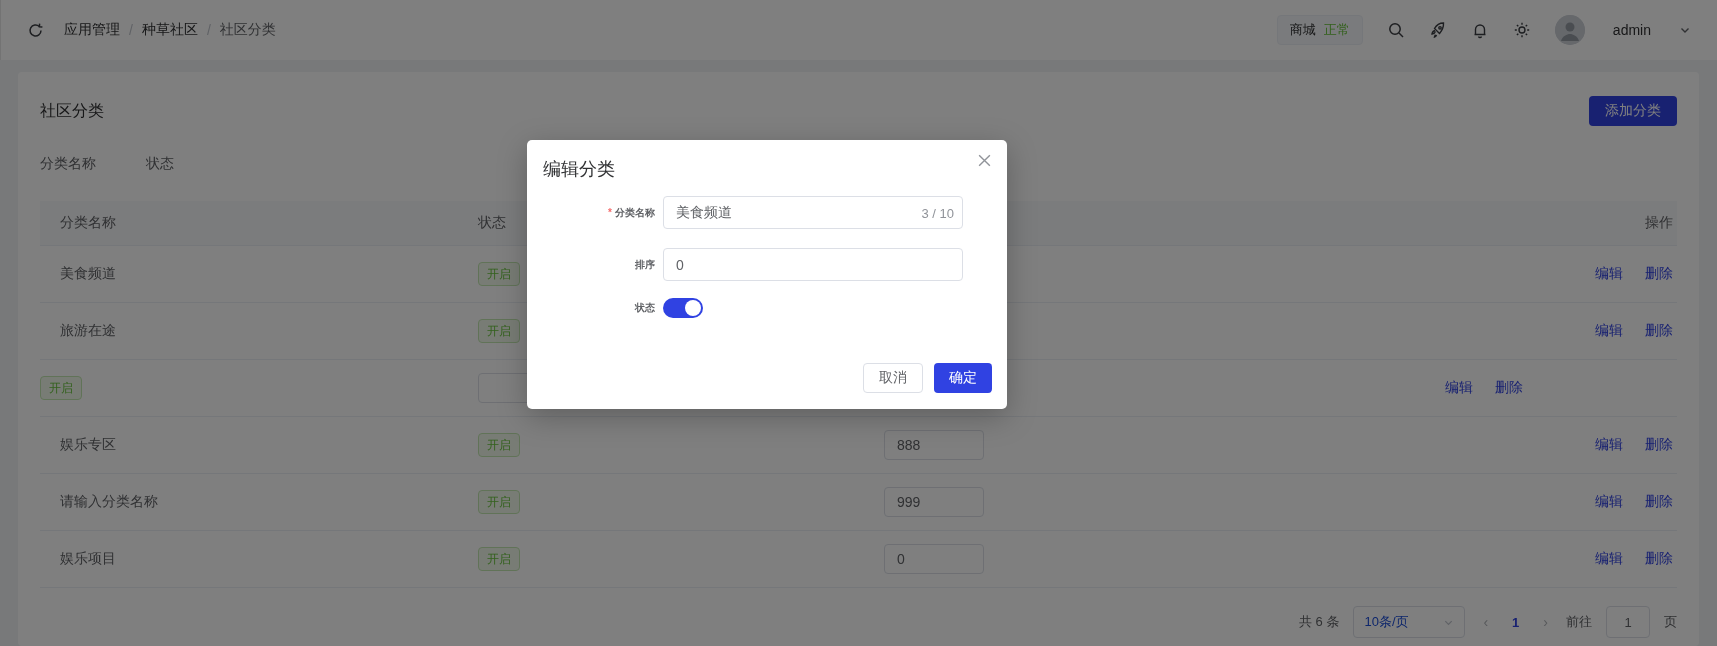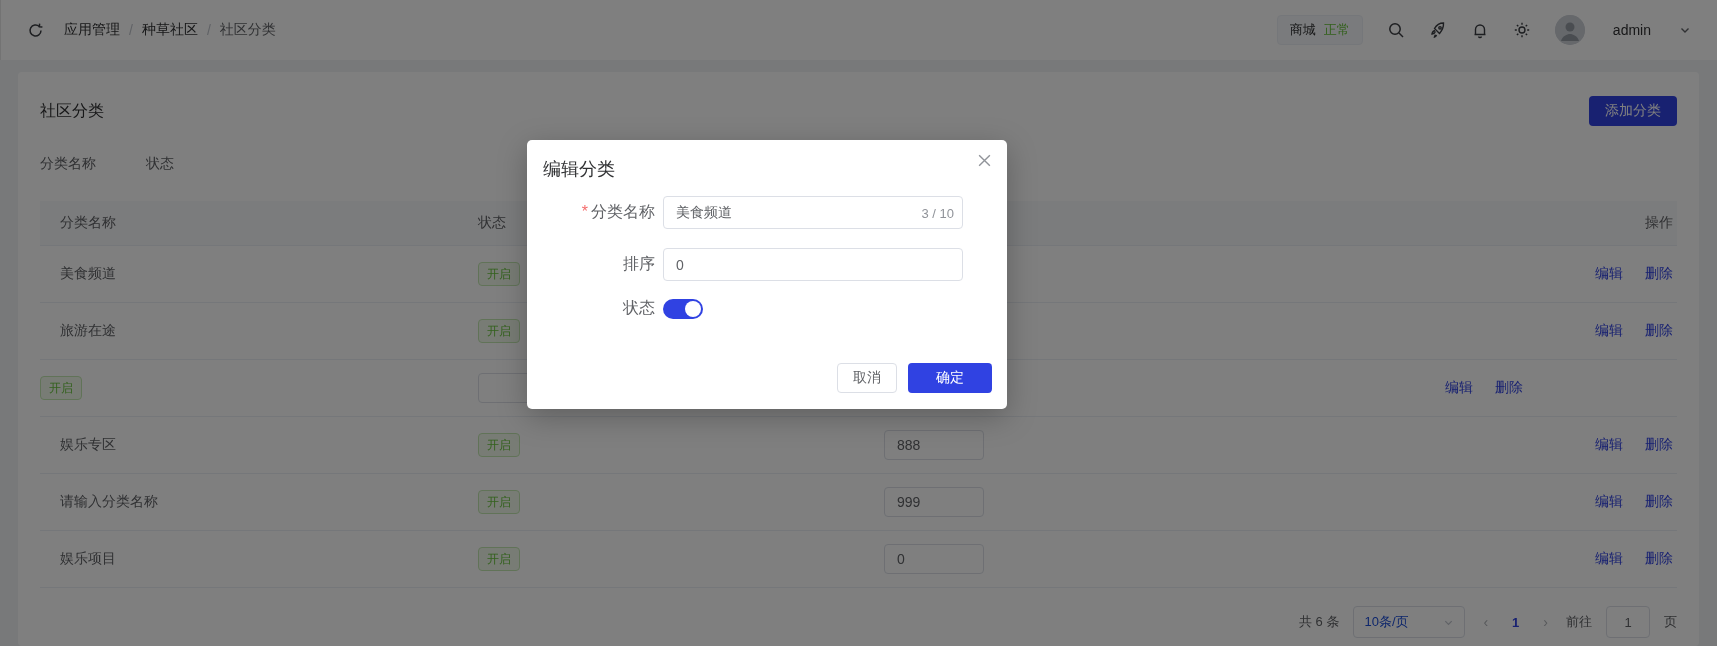--- a/index.html
+++ b/index.html
@@ -92,21 +92,21 @@
 
   
   .overlay { position:fixed; inset:0; background:rgba(0,0,0,0.5); z-index:10; }
   .modal {
     position:absolute; left:527px; top:140px; width:480px; height:269px;
     background:#fff; border-radius:5px; z-index:20; box-shadow:0 8px 30px rgba(0,0,0,.25);
   }
   .m-title { position:absolute; left:16px; top:17px; font-size:18px; color:#303133; }
   .m-close { position:absolute; right:15px; top:13px; color:#909399; cursor:pointer; }
   .m-row { position:absolute; left:0; display:flex; align-items:center; width:100%; }
-  .m-label { width:128px; text-align:right; font-size:16px; color:#606266; }
+  .m-label { width:128px; text-align:right; font-size:10px; color:#606266;font-weight:bold; }
   .req-star { color:#f56c6c; margin-right:3px; }
   .m-input-wrap { position:relative; margin-left:8px; }
   .m-input {
     width:300px; height:33px; border:1px solid #dcdfe6; border-radius:4px;
     padding:0 12px; font-size:14px; color:#606266; font-family:inherit;
   }
   .m-input.with-counter { padding-right:56px; }
   .m-counter {
     position:absolute; right:9px; top:50%; transform:translateY(-50%);
     font-size:13px; color:#909399;
@@ -118,21 +118,21 @@
   .toggle-knob {
     position:absolute; right:2px; top:2px; width:16px; height:16px;
     border-radius:50%; background:#fff;
   }
   .m-footer { position:absolute; right:15px; top:223px; display:flex; gap:11px; }
   .btn-cancel {
     height:30px; padding:0 15px; background:#fff; border:1px solid #dcdfe6;
     border-radius:4px; color:#606266; font-size:14px; cursor:pointer; font-family:inherit;
   }
   .btn-confirm {
-    height:30px; padding:0 28px; background:var(--primary); border:none;
+    height:30px; padding:0 15px; background:var(--primary); border:none;
     border-radius:4px; color:#fff; font-size:14px; cursor:pointer; font-family:inherit;
   }
   svg { display:block; }
 </style>
 </head>
 <body>
 
 <div class="header">
   <div class="hdr-left">
     <span class="icon-btn">

